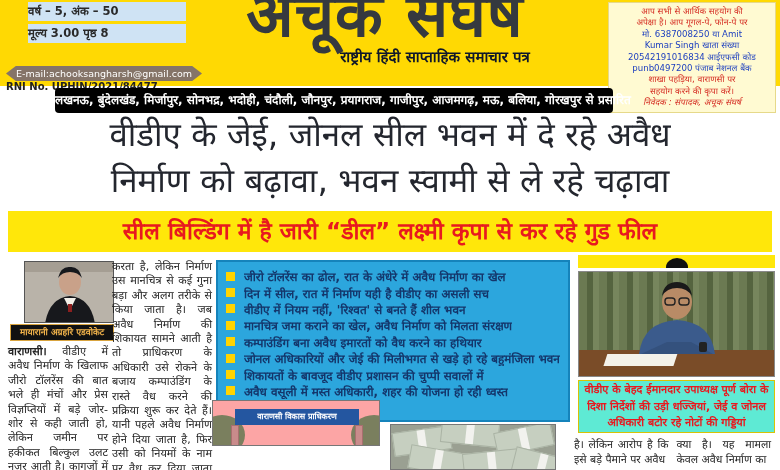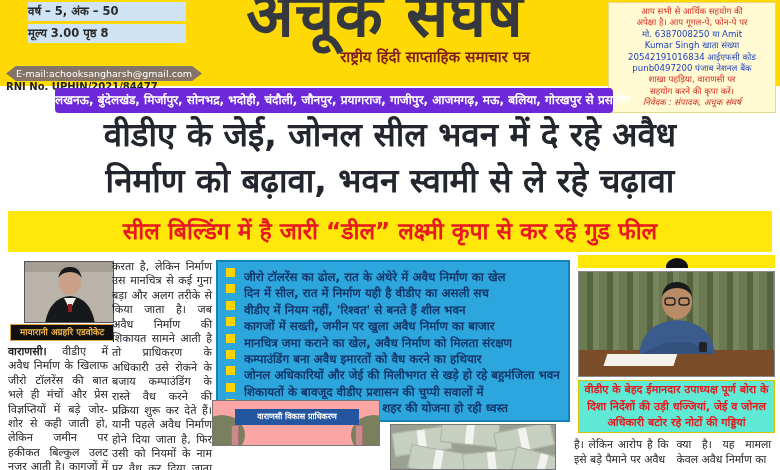--- a/index.html
+++ b/index.html
@@ -9,48 +9,48 @@
     overflow:hidden;font-family:"DejaVu Sans",sans-serif;margin:0 auto;
   }
   
   .mast{position:absolute;left:0;top:0;width:780px;height:86px;background:#ffd903;}
   .mast-title{
     position:absolute;left:150px;top:-30px;width:470px;text-align:center;
     font-size:62px;font-weight:bold;color:#35393f;letter-spacing:1px;white-space:nowrap;
   }
   .mast-sub{
     position:absolute;left:300px;top:46px;width:270px;text-align:center;
-    font-size:15px;font-weight:bold;color:#7f1d1d;
+    font-size:15px;font-weight:bold;color:#0f172a;
   }
   .info-box{
     position:absolute;left:28px;width:158px;height:19px;background:#cfe3f4;
     color:#2a2a2a;font-size:11.5px;font-weight:bold;text-align:left;line-height:19px;
   }
   .rni{position:absolute;left:6px;top:49px;font-size:10px;font-weight:bold;color:#222;margin-top:32px;}
   .ribbon{
     position:absolute;left:6px;top:66px;width:196px;height:15px;background:#857468;
     color:#fff;font-size:9.5px;text-align:center;line-height:15px;
     clip-path:polygon(0 50%,5% 0,95% 0,100% 50%,95% 100%,5% 100%);
   }
   .cities{
-    position:absolute;left:55px;top:88px;width:558px;height:25px;background:#6d28d9;
+    position:absolute;left:55px;top:88px;width:558px;height:25px;background:#000000;
     border-radius:4px;color:#fff;font-size:12px;font-weight:bold;text-align:center;line-height:25px;white-space:nowrap;
   }
   .donation{
     position:absolute;left:608px;top:2px;width:168px;height:111px;background:#fffad2;
     border:1px solid #e6d98a;padding:3px 2px;text-align:center;
     font-size:8.6px;font-weight:normal;line-height:11.4px;
   }
   .dl-red{color:#d42a20;display:block;}
   .dl-blue{color:#1d3fbf;display:block;}
   .dl-italic{font-style:italic;}
   
   .headline{
     position:absolute;left:0;top:112px;width:780px;height:96px;text-align:center;
-    color:#23262e;font-weight:bold;
+    color:#23262e;font-weight:normal;
   }
   .headline div{font-size:33px;line-height:46px;white-space:nowrap;}
   .subhead{
     position:absolute;left:8px;top:211px;width:764px;height:41px;background:#ffe70a;
     color:#e8191f;font-size:23px;font-weight:bold;text-align:center;line-height:41px;white-space:nowrap;
   }
   
   .col-text{font-size:11px;line-height:14.4px;color:#222;text-align:justify;}
   .col1{position:absolute;left:8px;top:345px;width:100px;height:125px;}
   .col2{position:absolute;left:112px;top:260px;width:100px;height:210px;}
@@ -63,21 +63,21 @@
   .adv-caption{
     position:absolute;left:10px;top:324px;width:104px;height:17px;background:#111;
     border:1px solid #d9a43f;color:#f0b24a;font-size:8.8px;font-weight:bold;
     text-align:center;line-height:15px;white-space:nowrap;overflow:hidden;
   }
   
   .bullet-box{
     position:absolute;left:216px;top:260px;width:354px;height:162px;background:#2ca6dd;
     border:2px solid #1583bb;padding:6px 8px;
   }
-  .bullet-row{display:flex;align-items:flex-start;height:16.4px;}
+  .bullet-row{display:flex;align-items:center;height:16.4px;}
   .bullet-sq{width:9px;height:9px;background:#ffd400;margin-right:9px;flex:0 0 auto;}
   .bullet-txt{
     font-size:11.8px;font-weight:bold;color:#14366b;white-space:nowrap;overflow:hidden;
   }
   
   .vda-photo{
     position:absolute;left:212px;top:400px;width:168px;height:46px;background:#fca5a5;
     border:1px solid #777;overflow:hidden;
   }
   .vda-tree{position:absolute;width:46px;height:40px;background:#7a7f5e;border-radius:50%;top:14px;}
@@ -167,24 +167,20 @@
         <span class="bullet-sq"></span>
         <span class="bullet-txt">जीरो टॉलरेंस का ढोल, रात के अंधेरे में अवैध निर्माण का खेल</span>
       </div>
     <div class="bullet-row">
         <span class="bullet-sq"></span>
         <span class="bullet-txt">दिन में सील, रात में निर्माण यही है वीडीए का असली सच</span>
       </div>
     <div class="bullet-row">
         <span class="bullet-sq"></span>
         <span class="bullet-txt">वीडीए में नियम नहीं, 'रिश्वत' से बनते हैं शील भवन</span>
-      </div>
-    <div class="bullet-row">
-        <span class="bullet-sq"></span>
-        <span class="bullet-txt">कागजों में सख्ती, जमीन पर खुला अवैध निर्माण का बाजार</span>
       </div>
     <div class="bullet-row">
         <span class="bullet-sq"></span>
         <span class="bullet-txt">मानचित्र जमा कराने का खेल, अवैध निर्माण को मिलता संरक्षण</span>
       </div>
     <div class="bullet-row">
         <span class="bullet-sq"></span>
         <span class="bullet-txt">कम्पाउंडिंग बना अवैध इमारतों को वैध करने का हथियार</span>
       </div>
     <div class="bullet-row">

